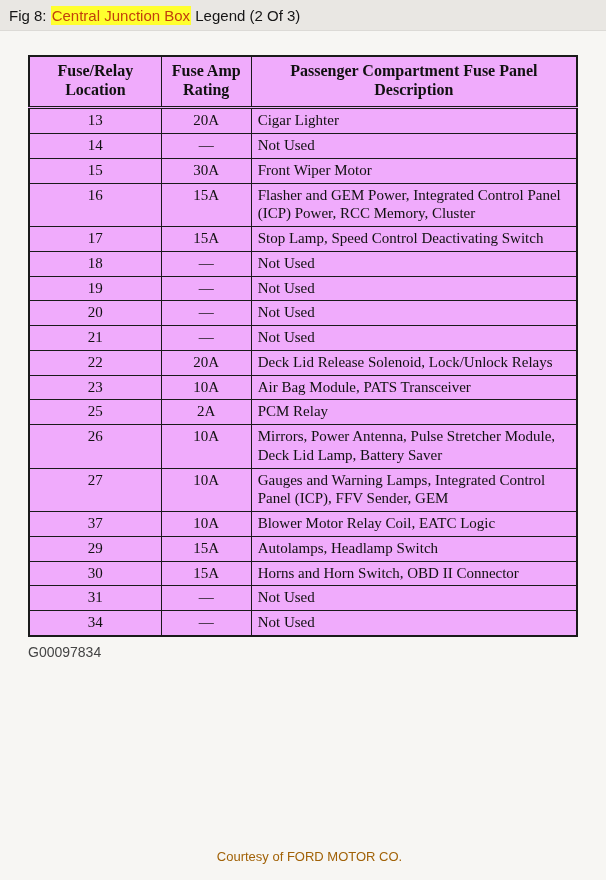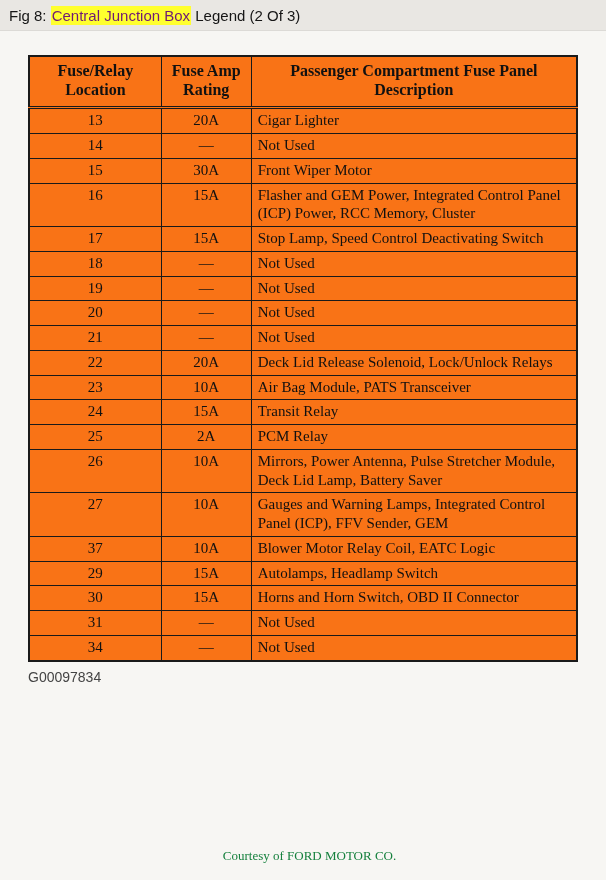--- a/index.html
+++ b/index.html
@@ -21,30 +21,30 @@
     background: #e9e7e3;
     border-bottom: 1px solid #dcdad6;
     padding: 7px 9px 6px 9px;
     font-family: "Liberation Sans", sans-serif;
     font-size: 15px;
     color: #151515;
     flex: 0 0 auto;
   }
   .title-bar mark {
     padding: 1px 1px;
-    color: #701a75;
+    color: #c2410c;
   }
   .content {
     flex: 1 1 auto;
     padding: 24px 28px 0 28px;
   }
   table.fuse-table {
     border-collapse: collapse;
     width: 550px;
-    background: #f97316;
+    background: #f0abfc;
     border: 2px solid #1a1a1a;
     table-layout: fixed;
   }
   th, td {
     border: 1px solid #1a1a1a;
     vertical-align: top;
     font-size: 15px;
     line-height: 1.25;
   }
   th {
@@ -62,24 +62,24 @@
   td.col-loc, td.col-amp { text-align: center; }
   td.col-desc { text-align: left; padding-left: 6px; padding-right: 8px; }
   .figure-code {
     font-family: "Liberation Sans", sans-serif;
     font-size: 14px;
     color: #444;
     margin-top: 7px;
   }
   .courtesy {
     flex: 0 0 auto;
-    font-family: Liberation Serif, serif;
+    font-family: Liberation Sans, sans-serif;
     font-size: 13px;
     text-align: center;
-    color: #15803d;
+    color: #a16207;
     padding: 0 0 16px 13px;
   }
 </style>
 </head>
 <body>
 
 <div class="page">
 
   <div class="title-bar">
     <span><span>Fig 8: </span><mark style="background: rgb(255, 255, 46);">Central Junction Box</mark><span> Legend (2 Of 3)</span></span>
@@ -154,25 +154,20 @@
     <td class="col-amp">20A</td>
     <td class="col-desc">Deck Lid Release Solenoid, Lock/Unlock Relays</td>
   </tr>
 
   <tr>
     <td class="col-loc">23</td>
     <td class="col-amp">10A</td>
     <td class="col-desc">Air Bag Module, PATS Transceiver</td>
   </tr>
 
-  <tr>
-    <td class="col-loc">24</td>
-    <td class="col-amp">15A</td>
-    <td class="col-desc">Transit Relay</td>
-  </tr>
 
   <tr>
     <td class="col-loc">25</td>
     <td class="col-amp">2A</td>
     <td class="col-desc">PCM Relay</td>
   </tr>
 
   <tr>
     <td class="col-loc">26</td>
     <td class="col-amp">10A</td>

